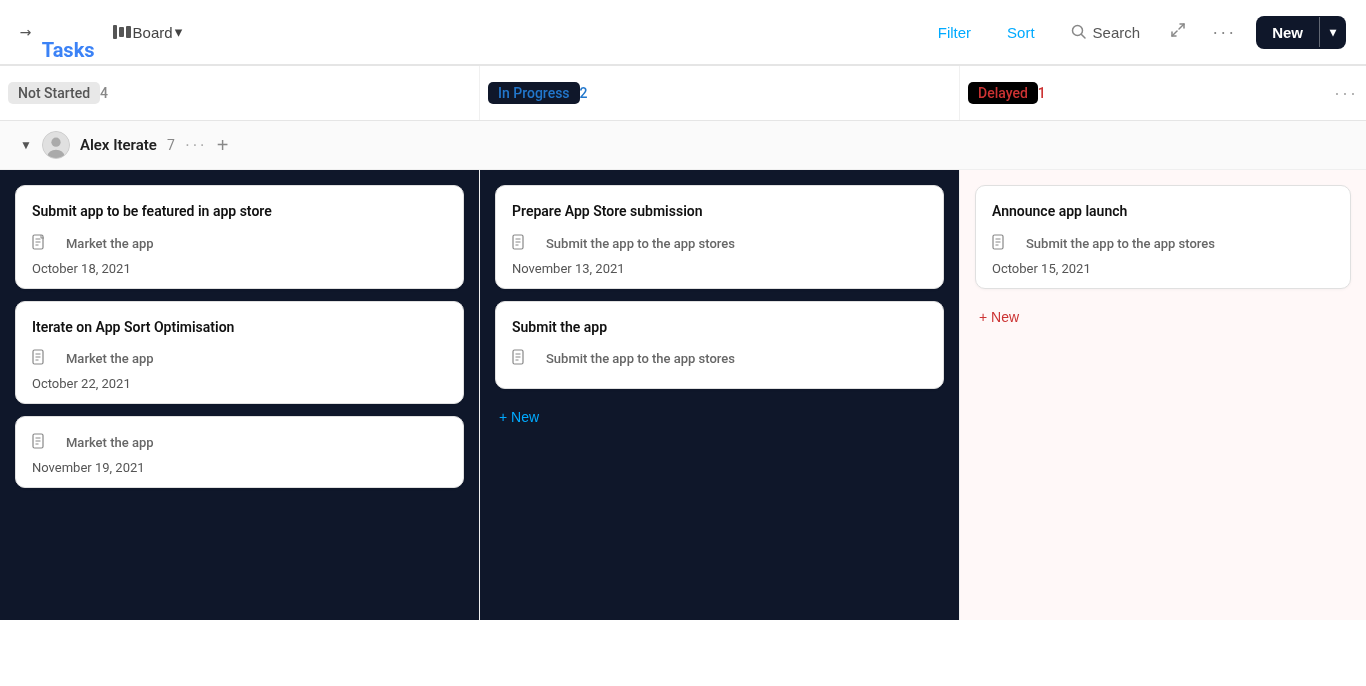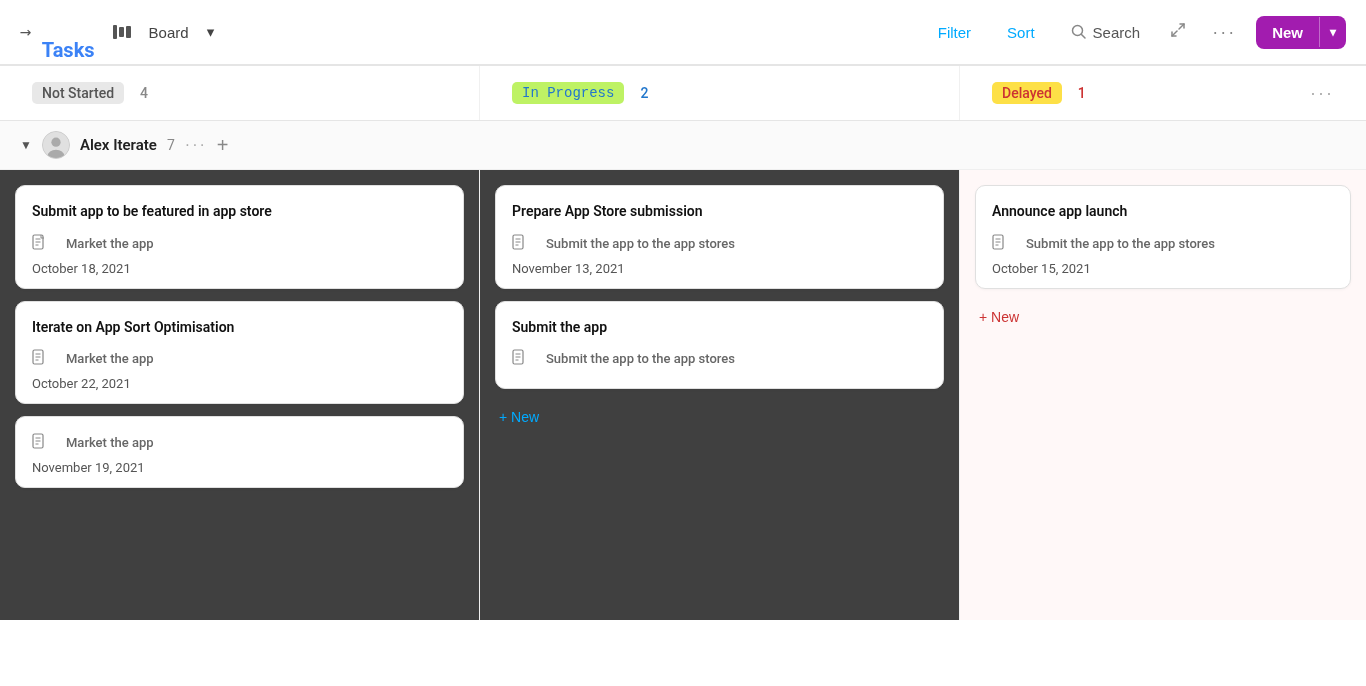--- a/index.html
+++ b/index.html
@@ -34,21 +34,21 @@
     }
     .title {
       font-size: 20px;
       font-weight: 700;
       color: #3b82f6;
       margin-top: 36px;
     }
     .board-btn {
       display: flex;
       align-items: center;
-      gap: 18px;
+      gap: 2px;
       background: none;
       border: none;
       cursor: pointer;
       font-size: 15px;
       color: #444;
       padding: 4px 8px;
       border-radius: 5px;
     }
     .board-icon {
       width: 18px;
@@ -117,21 +117,21 @@
       border: none;
       cursor: pointer;
       color: #888;
       font-size: 18px;
       padding: 6px 8px;
       letter-spacing: 2px;
     }
     .new-btn {
       display: flex;
       align-items: center;
-      background: #a21caf;
+      background: #0f172a;
       color: #fff;
       border: none;
       border-radius: 8px;
       cursor: pointer;
       font-size: 15px;
       font-weight: 600;
       overflow: hidden;
     }
     .new-btn-label {
       padding: 8px 16px;
@@ -145,48 +145,47 @@
     
     .columns-header {
       display: flex;
       border-bottom: 1px solid #e5e5e5;
       height: 55px;
       align-items: center;
     }
     .col-header {
       display: flex;
       align-items: center;
-      gap: 16px;
-      padding: 0 32px;
+      gap: 0;
+      padding: 0 8px;
       height: 100%;
       flex: 0 0 480px;
       border-right: 1px solid #f0f0f0;
     }
     .col-header:last-child {
       border-right: none;
       flex: 1;
     }
 
     .status-badge {
       padding: 3px 10px;
       border-radius: 5px;
       font-size: 14px;
       font-weight: 500;
     }
     .badge-not-started {
       background: #e8e8e8;
       color: #555;
     }
     .badge-in-progress {
-      background: #bef264;
+      background: #0f172a;
       color: #2277cc;
-      font-family: Liberation Mono, monospace;
     }
     .badge-delayed {
-      background: #fde047;
+      background: #000000;
       color: #cc3333;
     }
 
     .col-count {
       font-size: 14px;
       font-weight: 500;
       color: #888;
     }
     .col-count-blue { color: #2277cc; }
     .col-count-red { color: #cc3333; }
@@ -251,21 +250,21 @@
       color: #888;
       font-size: 20px;
       font-weight: 300;
     }
 
     
     .columns-content {
       display: flex;
       flex: 1;
       align-items: flex-start;
-      background: #404040;
+      background: #0f172a;
     }
 
     .column {
       flex: 0 0 480px;
       padding: 15px 15px;
       border-right: 1px solid #f0f0f0;
       display: flex;
       flex-direction: column;
       gap: 12px;
       min-height: 450px;

